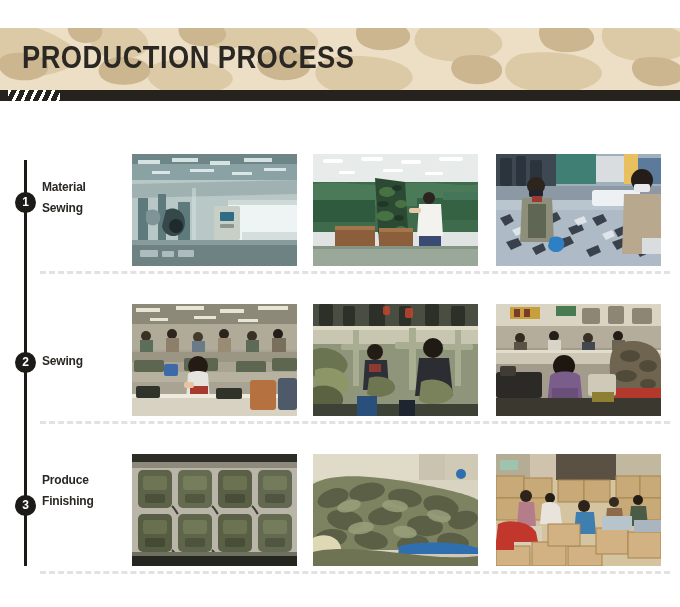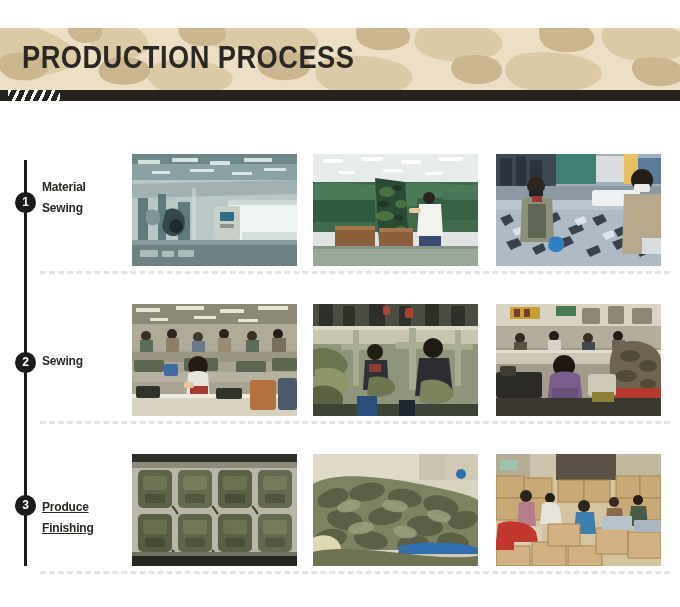--- a/index.html
+++ b/index.html
@@ -511,21 +511,21 @@
           <rect x="92" y="70" width="28" height="22" rx="3" fill="#cfc9b8"></rect>
           <rect x="96" y="88" width="22" height="10" fill="#8d7f34"></rect>
         </svg>
       </div>
     </div>
     <div class="divider" style="top:131px;"></div>
   </div>
 
   <div class="step">
     <div class="step-badge" style="top:55px;">3</div>
-    <div class="step-label" style="top:57px;text-decoration:underline;">
+    <div class="step-label" style="top:30px;">
       <span>Produce</span>
       <span>Finishing</span>
     </div>
     <div class="shots">
 
       <div class="shot c0">
         <svg viewBox="0 0 165 112" preserveAspectRatio="none">
           <rect width="165" height="112" fill="#b9b5a8"></rect>
           <rect y="0" width="165" height="10" fill="#2b2d26"></rect>
           <rect y="8" width="165" height="6" fill="#8d8a7c"></rect>

